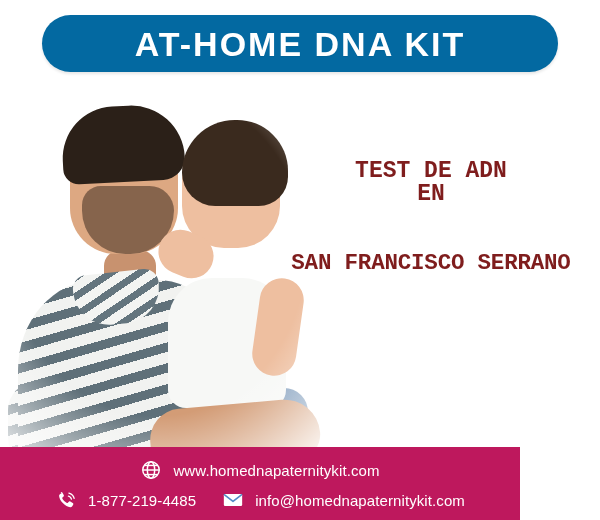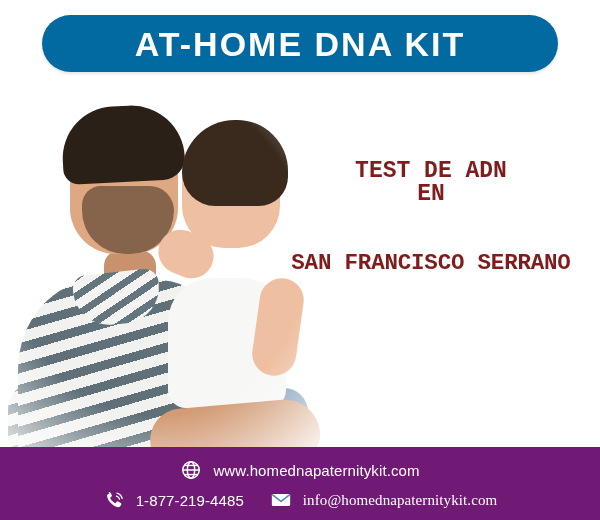--- a/index.html
+++ b/index.html
@@ -231,38 +231,38 @@
   }
   .headline .line-1 { font-size: 23px; }
   .headline .line-2 { font-size: 23px; }
   .headline .line-3 { font-size: 22.5px; margin-top: 46px; letter-spacing: -0.2px; }
 
   
   .footer {
     position: absolute;
     left: 0;
     bottom: 0;
-    width: 600px;
+    width: 520px;
     height: 73px;
-    background: #701a75;
+    background: #be185d;
     color: #ffffff;
   }
   .footer-row {
     display: flex;
     align-items: center;
     justify-content: center;
     height: 30px;
   }
   .footer-row.row-1 { margin-top: 8px; }
   .footer-row.row-2 { margin-top: 0px; }
   .contact {
     display: flex;
     align-items: center;
   }
-  .contact + .contact { margin-left: 26px; font-family: Liberation Serif, serif; }
+  .contact + .contact { margin-left: 26px; }
   .contact-label {
     font-size: 15px;
     color: #ffffff;
     white-space: nowrap;
     letter-spacing: 0.1px;
   }
   .contact-icon {
     width: 22px;
     height: 22px;
     margin-right: 11px;

